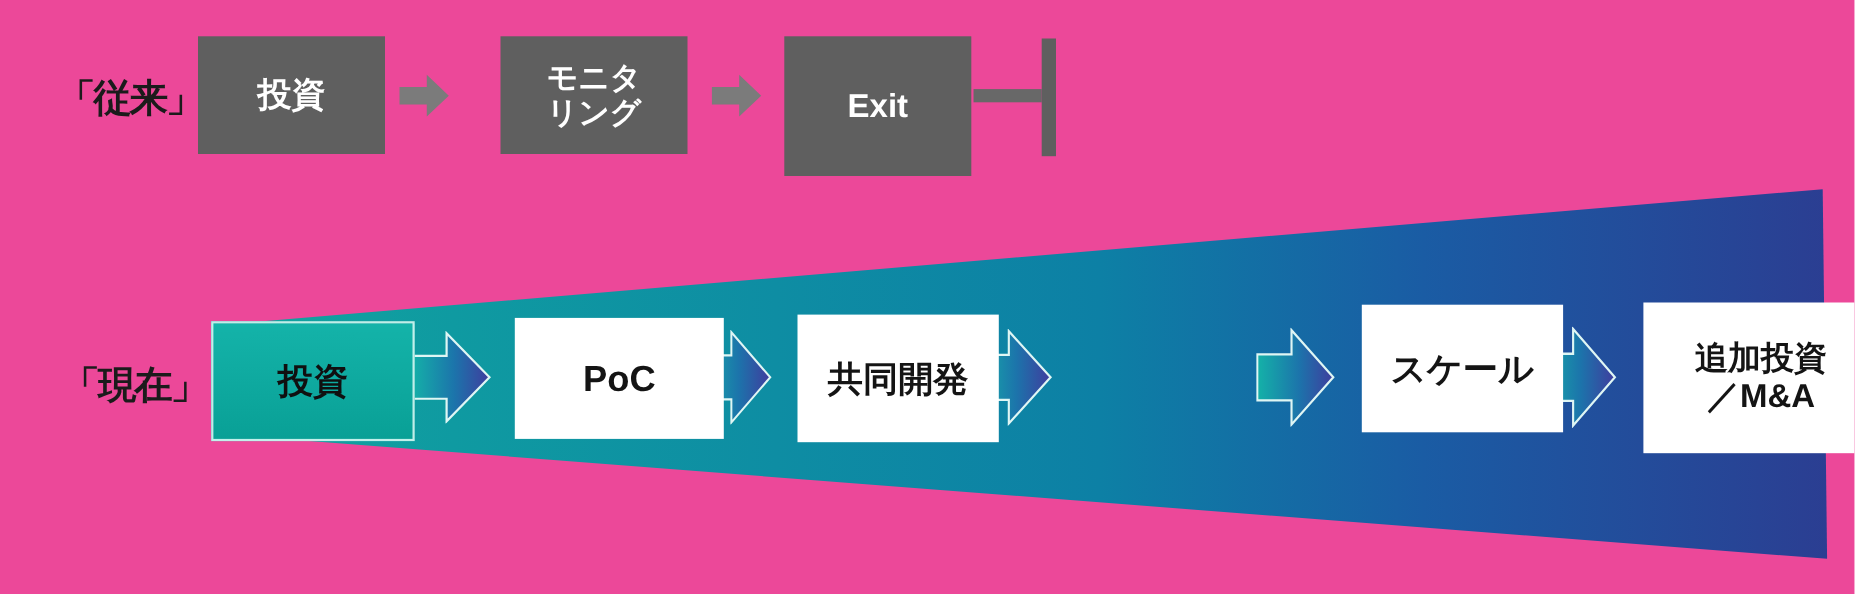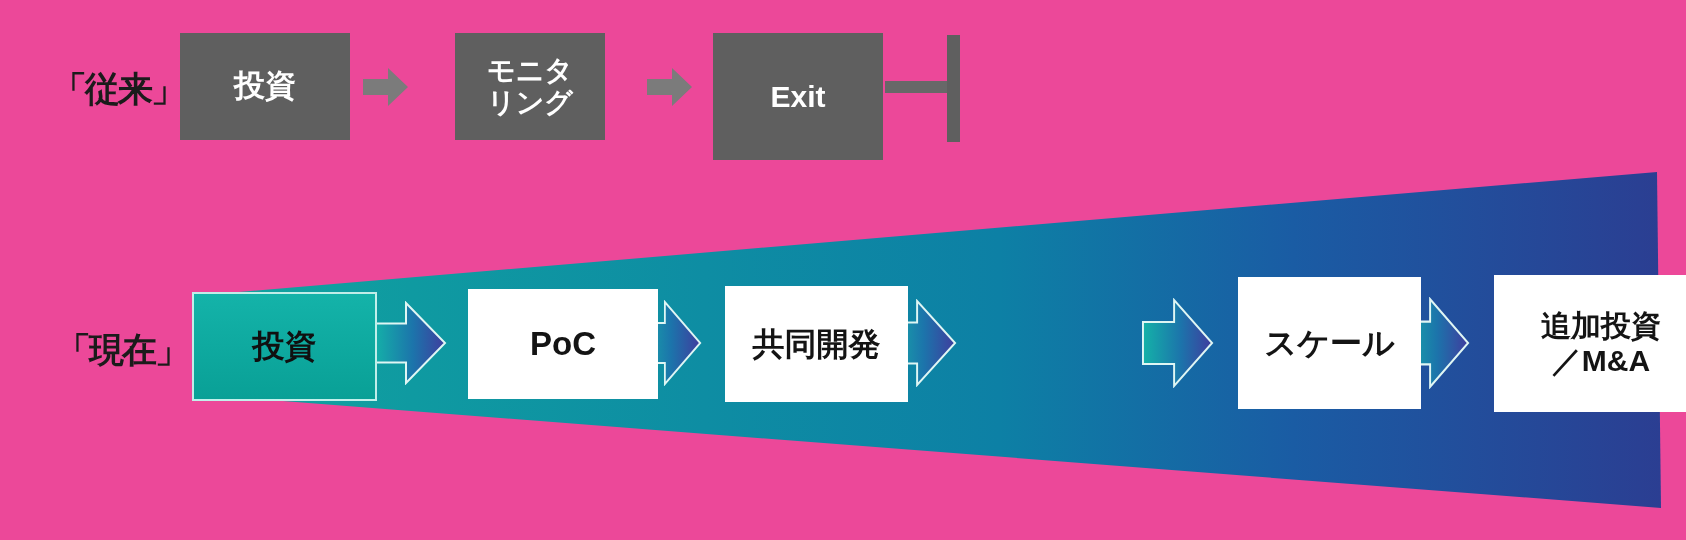--- a/index.html
+++ b/index.html
@@ -72,21 +72,21 @@
   </svg>
 
   <div class="abs row-label" style="left:52px;top:66px">「従来」</div>
 
   <div class="abs gray-box" style="left:180px;top:33px;width:170px;height:107px;font-size:31px">投資</div>
 
   <svg class="abs gray-arrow" style="left:363px;top:67px" width="46" height="40" viewBox="0 0 46 40">
     <polygon points="0,12 25,12 25,1 45,20 25,39 25,28 0,28" fill="#7b7b7b"></polygon>
   </svg>
 
-  <div class="abs gray-box" style="left:455px;top:33px;width:150px;height:107px;font-size:28px">モニタ
+  <div class="abs gray-box" style="left:455px;top:33px;width:170px;height:107px;font-size:28px">モニタ
 リング</div>
 
   <svg class="abs gray-arrow" style="left:647px;top:67px" width="46" height="40" viewBox="0 0 46 40">
     <polygon points="0,12 25,12 25,1 45,20 25,39 25,28 0,28" fill="#7b7b7b"></polygon>
   </svg>
 
   <div class="abs gray-box" style="left:713px;top:33px;width:170px;height:127px;font-size:30px">Exit</div>
 
   <div class="abs hline" style="left:885px;top:81px;width:62px;height:12px"></div>
   <div class="abs vbar" style="left:947px;top:35px;width:13px;height:107px"></div>
@@ -113,21 +113,21 @@
 
   <svg class="abs flow-arrow" style="left:885px;top:299px" width="72" height="88" viewBox="0 0 74 86" preserveAspectRatio="none">
     <polygon points="1,23 33,23 33,2 72,43 33,84 33,63 1,63" fill="url(#arrowGrad)" stroke="#dff6f4" stroke-width="2"></polygon>
   </svg>
 
 
   <svg class="abs flow-arrow" style="left:1142px;top:298px" width="72" height="90" viewBox="0 0 74 86" preserveAspectRatio="none">
     <polygon points="1,23 33,23 33,2 72,43 33,84 33,63 1,63" fill="url(#arrowGrad)" stroke="#dff6f4" stroke-width="2"></polygon>
   </svg>
 
-  <div class="abs white-box" style="left:1215px;top:277px;width:183px;height:132px;font-size:32px">スケール</div>
+  <div class="abs white-box" style="left:1215px;top:277px;width:183px;height:116px;font-size:32px">スケール</div>
 
   <svg class="abs flow-arrow" style="left:1398px;top:297px" width="72" height="92" viewBox="0 0 74 86" preserveAspectRatio="none">
     <polygon points="1,23 33,23 33,2 72,43 33,84 33,63 1,63" fill="url(#arrowGrad)" stroke="#dff6f4" stroke-width="2"></polygon>
   </svg>
 
   <div class="abs white-box" style="left:1471px;top:275px;width:214px;height:137px;font-size:30px">追加投資
 ／M&amp;A</div>
 
 </div>
 

